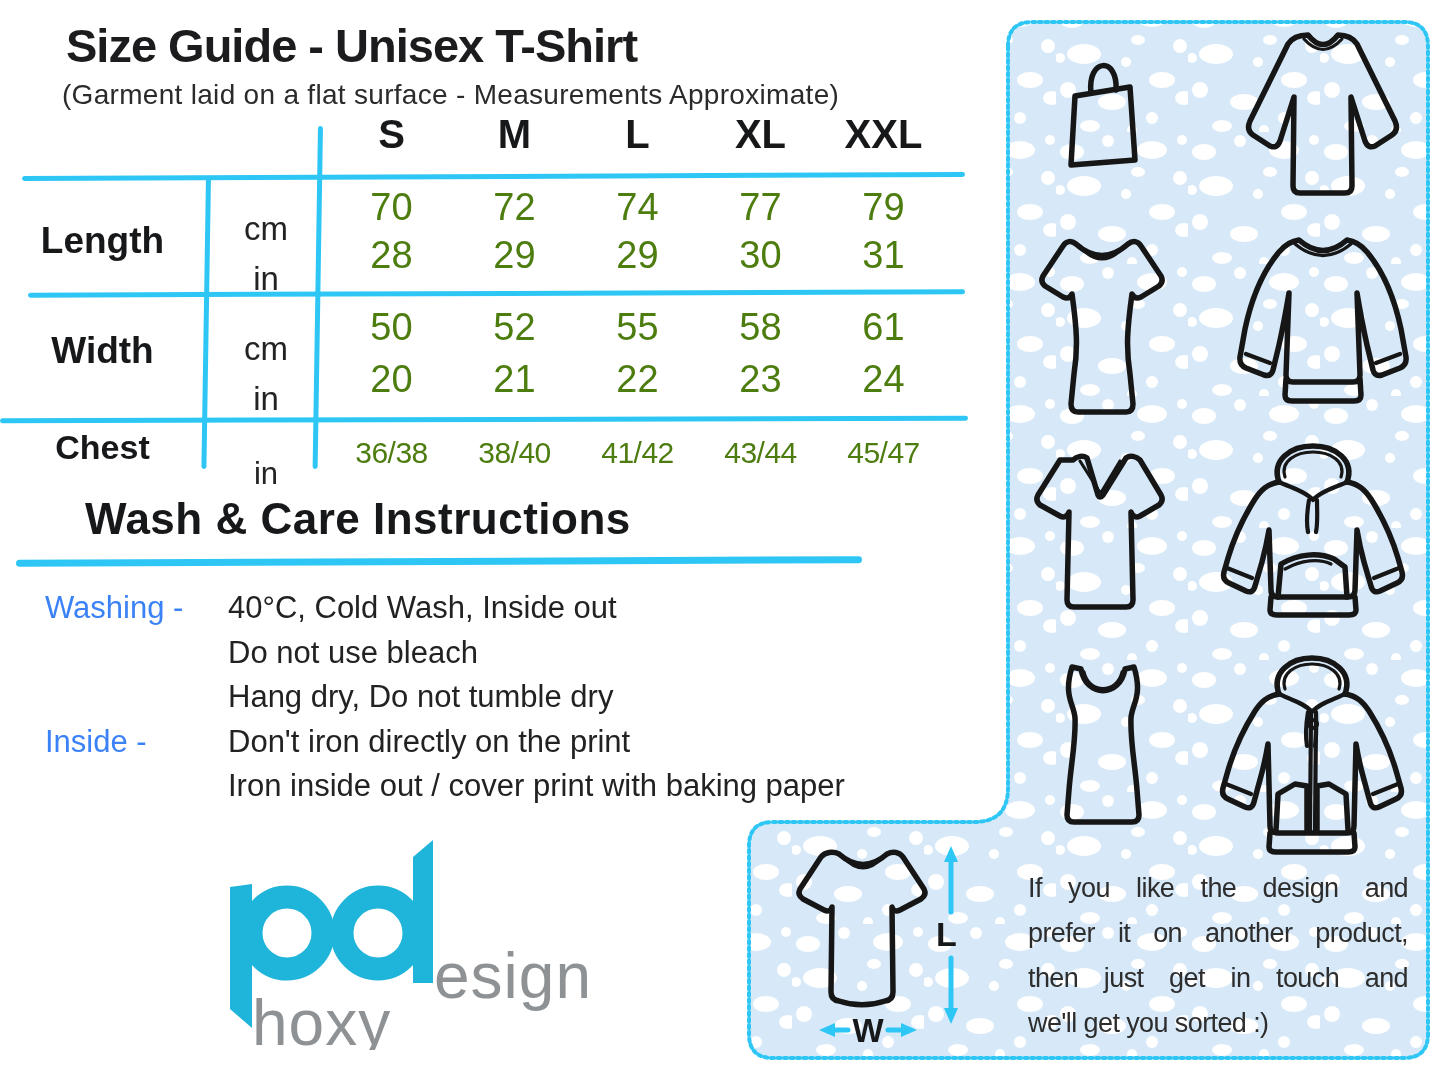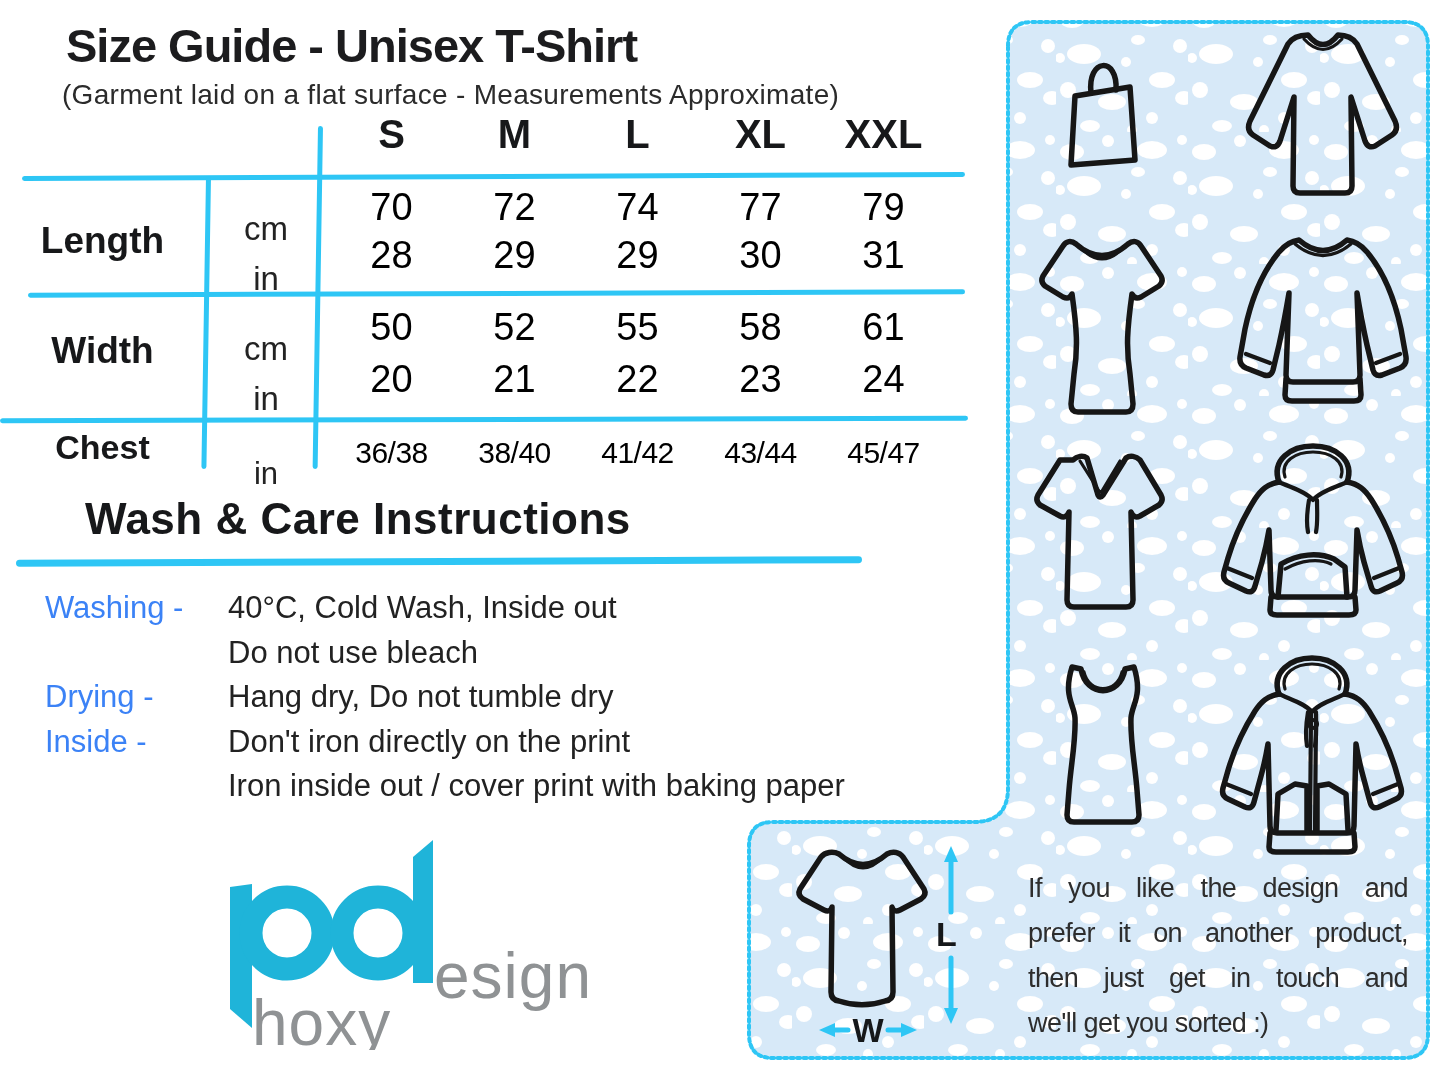--- a/index.html
+++ b/index.html
@@ -10,21 +10,21 @@
   .abs{position:absolute;}
 
   
   .title{left:66px;top:18px;font-size:47px;font-weight:700;letter-spacing:-1px;color:#1c1c1e;white-space:nowrap;}
   .subtitle{left:62px;top:79px;font-size:28px;letter-spacing:0.3px;color:#2b2b2b;white-space:nowrap;}
 
   
   .cols{left:330px;top:112px;width:615px;display:flex;}
   .cols span{width:123px;text-align:center;font-size:40px;font-weight:700;color:#17181a;}
   .vals{left:330px;width:615px;display:flex;}
-  .vals span{width:123px;text-align:center;font-size:38px;font-weight:400;color:#000000;}
+  .vals span{width:123px;text-align:center;font-size:38px;font-weight:400;color:#4d7c0f;}
   .vals.small span{font-size:30px;letter-spacing:-0.5px;}
   .r-len-cm{top:186px}.r-len-in{top:234px}.r-wid-cm{top:306px}.r-wid-in{top:358px}.r-chest{top:436px}
   .rowlabel{left:0;width:205px;text-align:center;font-weight:700;color:#17181a;}
   .lbl-length{top:220px;font-size:37px}.lbl-width{top:330px;font-size:37px}.lbl-chest{top:428px;font-size:34px}
   .unit{left:210px;width:112px;text-align:center;font-size:33px;color:#232323;margin-top:20px;}
   .u-len-cm{top:190px}.u-len-in{top:240px}.u-wid-cm{top:310px}.u-wid-in{top:360px}.u-chest{top:436px;font-size:31px}
 
   .hline{height:5px;background:#2ec6f5;border-radius:3px;}
   .h1{left:22px;top:174px;width:943px;transform:rotate(-0.25deg);}
   .h2{left:28px;top:291px;width:937px;transform:rotate(-0.2deg);}
@@ -121,21 +121,20 @@
     <span>43/44</span>
     <span>45/47</span>
   </div>
 
   <div class="abs care-heading">Wash &amp; Care Instructions</div>
   <div class="abs care-underline"></div>
 
   <div class="abs care-label cr0">Washing -</div>
   <div class="abs care-text  cr0">40°C, Cold Wash, Inside out</div>
   <div class="abs care-text  cr1">Do not use bleach</div>
-  <div class="abs care-label cr2">Drying -</div>
   <div class="abs care-text  cr2">Hang dry, Do not tumble dry</div>
   <div class="abs care-label cr3">Inside -</div>
   <div class="abs care-text  cr3">Don't iron directly on the print</div>
   <div class="abs care-text  cr4">Iron inside out / cover print with baking paper</div>
 
   <svg class="abs logo-svg" width="400" height="215" viewBox="0 0 400 215">
     <g>
       <path d="M5,52 L27,49 L27,193 L5,174 Z" fill="#1fb4d9"></path>
       <circle cx="62" cy="98" r="36" fill="none" stroke="#1fb4d9" stroke-width="23"></circle>
       <circle cx="153" cy="98" r="36" fill="none" stroke="#1fb4d9" stroke-width="23"></circle>

